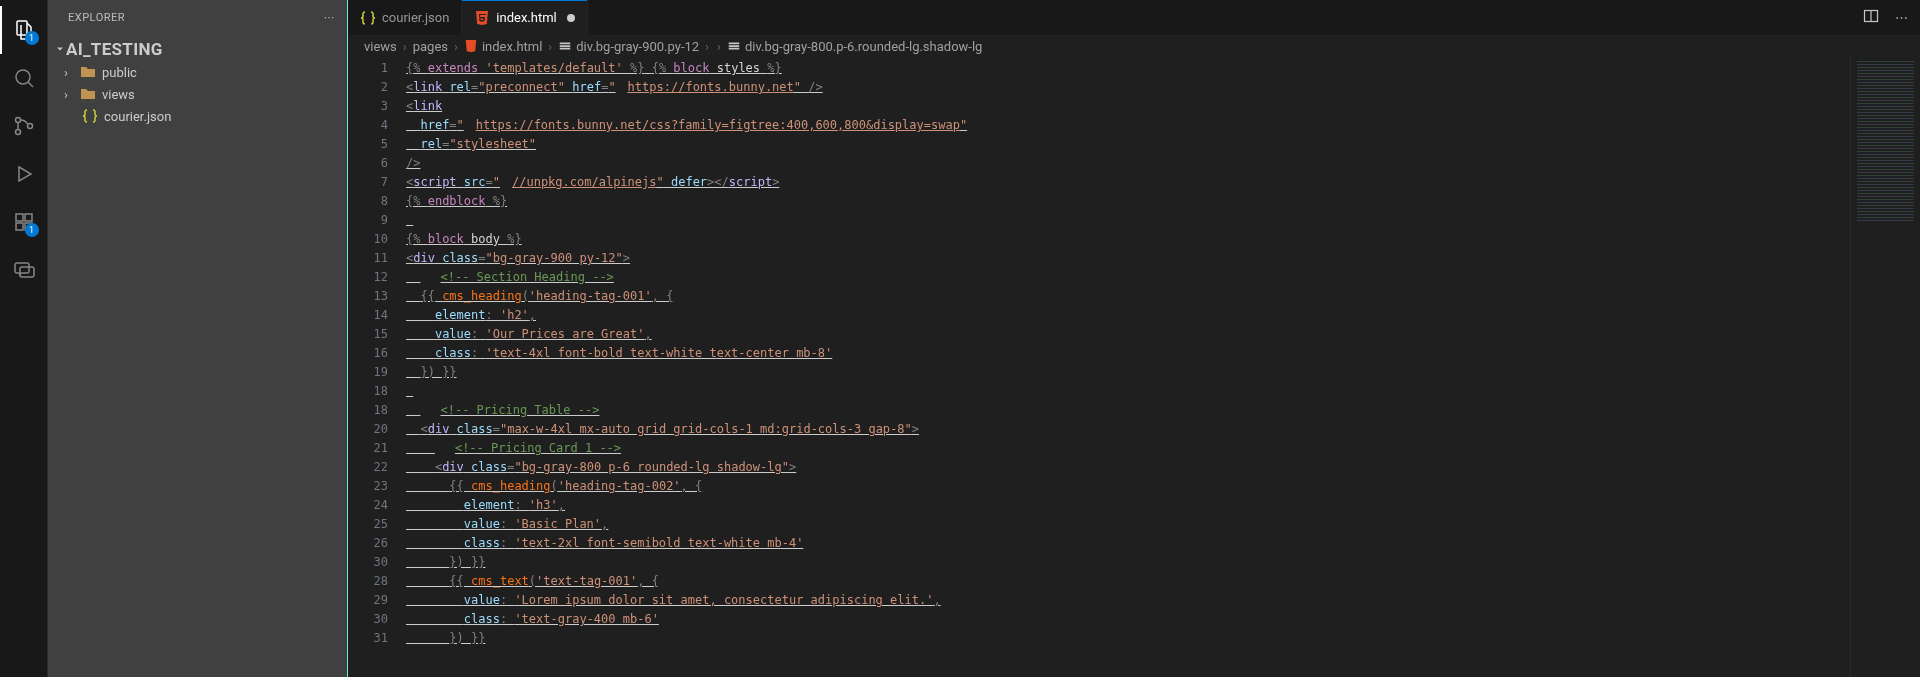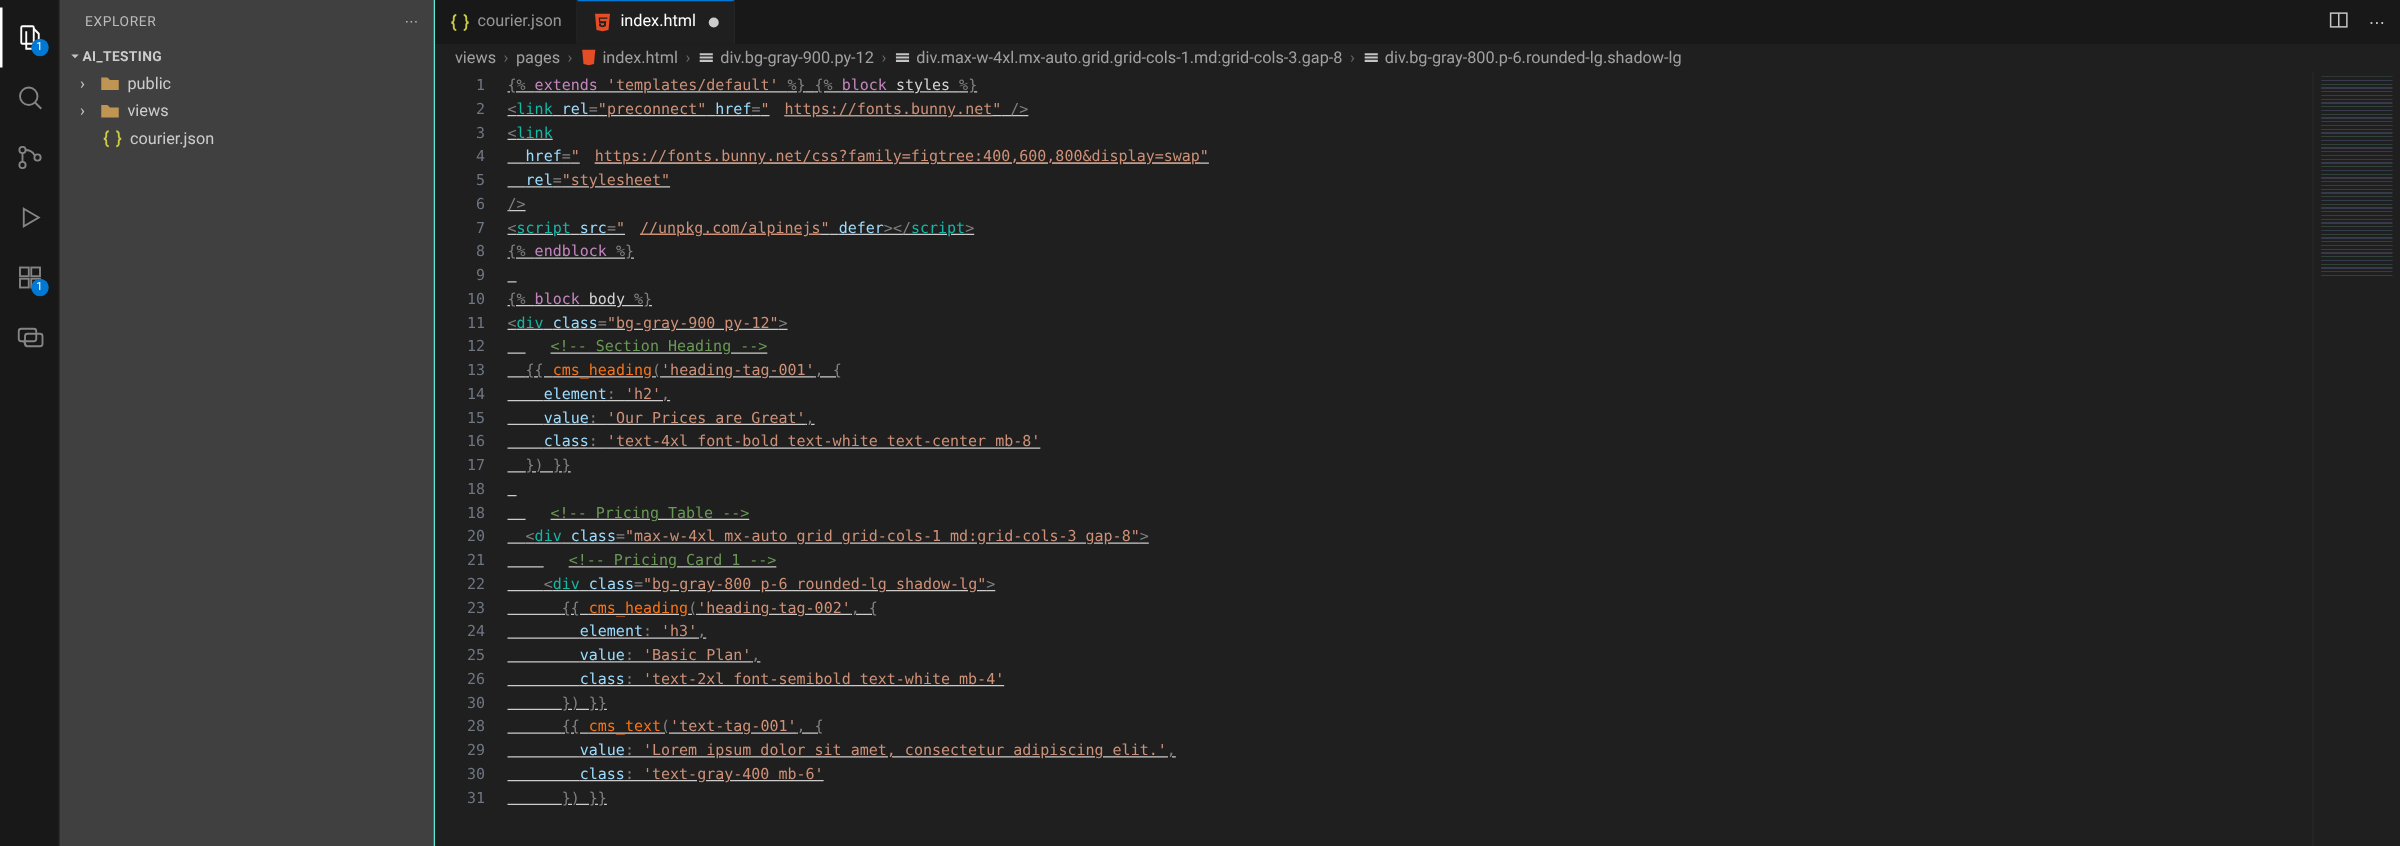--- a/index.html
+++ b/index.html
@@ -73,23 +73,23 @@
     font-size: 11px;
     letter-spacing: 0.5px;
     color: #bbbbbb;
   }
   .sidebar-actions { color: #bbbbbb; }
   .tree {
     padding-top: 2px;
   }
   .tree-section {
     display: flex;
-    align-items: flex-start;
+    align-items: center;
     padding: 2px 6px;
-    font-size: 11px;
+    font-size: 17px;
     font-weight: 700;
     color: #cccccc;
     letter-spacing: 0.3px;
     cursor: pointer;
   }
   .tree-item {
     display: flex;
     align-items: center;
     padding: 2px 6px 2px 16px;
     font-size: 13px;
@@ -198,21 +198,21 @@
     position:absolute; top:4px; left:6px; right:6px; height:160px;
     background: repeating-linear-gradient(
       to bottom,
       #3a5a4a 0px, #3a5a4a 1px, transparent 1px, transparent 3px,
       #4a4a6a 3px, #4a4a6a 4px, transparent 4px, transparent 6px
     );
     opacity: 0.6;
   }
   
   .tok-punc { color: #808080; }
-  .tok-tag { color: #14b8a6; }
+  .tok-tag { color: #c4b5fd; }
   .tok-attr { color: #9cdcfe; }
   .tok-str { color: #ce9178; }
   .tok-link { color: #ce9178; text-decoration: underline; margin-left: 12px; }
   .tok-kw { color: #c586c0; }
   .tok-fn { color: #f97316; }
   .tok-cmt { color: #6a9955; margin-left: 20px; }
   .tok-text { color: #d4d4d4; }
   .chev-icon svg { width:12px; height:12px; fill:#c5c5c5;}
   .bc-sym { fill:#c5c5c5; }
 </style>
@@ -350,26 +350,20 @@
       <span>index.html</span>
     </span>
     <span class="bc-sep">›</span>
     <span class="bc-item">
       <svg class="bc-sym" viewBox="0 0 16 16" width="14" height="14">
           <path d="M2 4h12v2H2zM2 7h12v2H2zM2 10h12v2H2z"></path>
         </svg>
       <span>div.bg-gray-900.py-12</span>
     </span>
     <span class="bc-sep">›</span>
-    <span class="bc-item">
-      <svg class="bc-sym" viewBox="0 0 16 16" width="14" height="14">
-          <path d="M2 4h12v2H2zM2 7h12v2H2zM2 10h12v2H2z"></path>
-        </svg>
-      <span>div.max-w-4xl.mx-auto.grid.grid-cols-1.md:grid-cols-3.gap-8</span>
-    </span>
     <span class="bc-sep">›</span>
     <span class="bc-item">
       <svg class="bc-sym" viewBox="0 0 16 16" width="14" height="14">
           <path d="M2 4h12v2H2zM2 7h12v2H2zM2 10h12v2H2z"></path>
         </svg>
       <span>div.bg-gray-800.p-6.rounded-lg.shadow-lg</span>
     </span>
   </div>
 
   <div class="editor-wrap">
@@ -383,21 +377,21 @@
         <div>7</div>
         <div>8</div>
         <div>9</div>
         <div>10</div>
         <div>11</div>
         <div>12</div>
         <div>13</div>
         <div>14</div>
         <div>15</div>
         <div>16</div>
-        <div>17</div>
+        <div>19</div>
         <div>18</div>
         <div>18</div>
         <div>20</div>
         <div>21</div>
         <div>22</div>
         <div>23</div>
         <div>24</div>
         <div>25</div>
         <div>26</div>
         <div>30</div>

